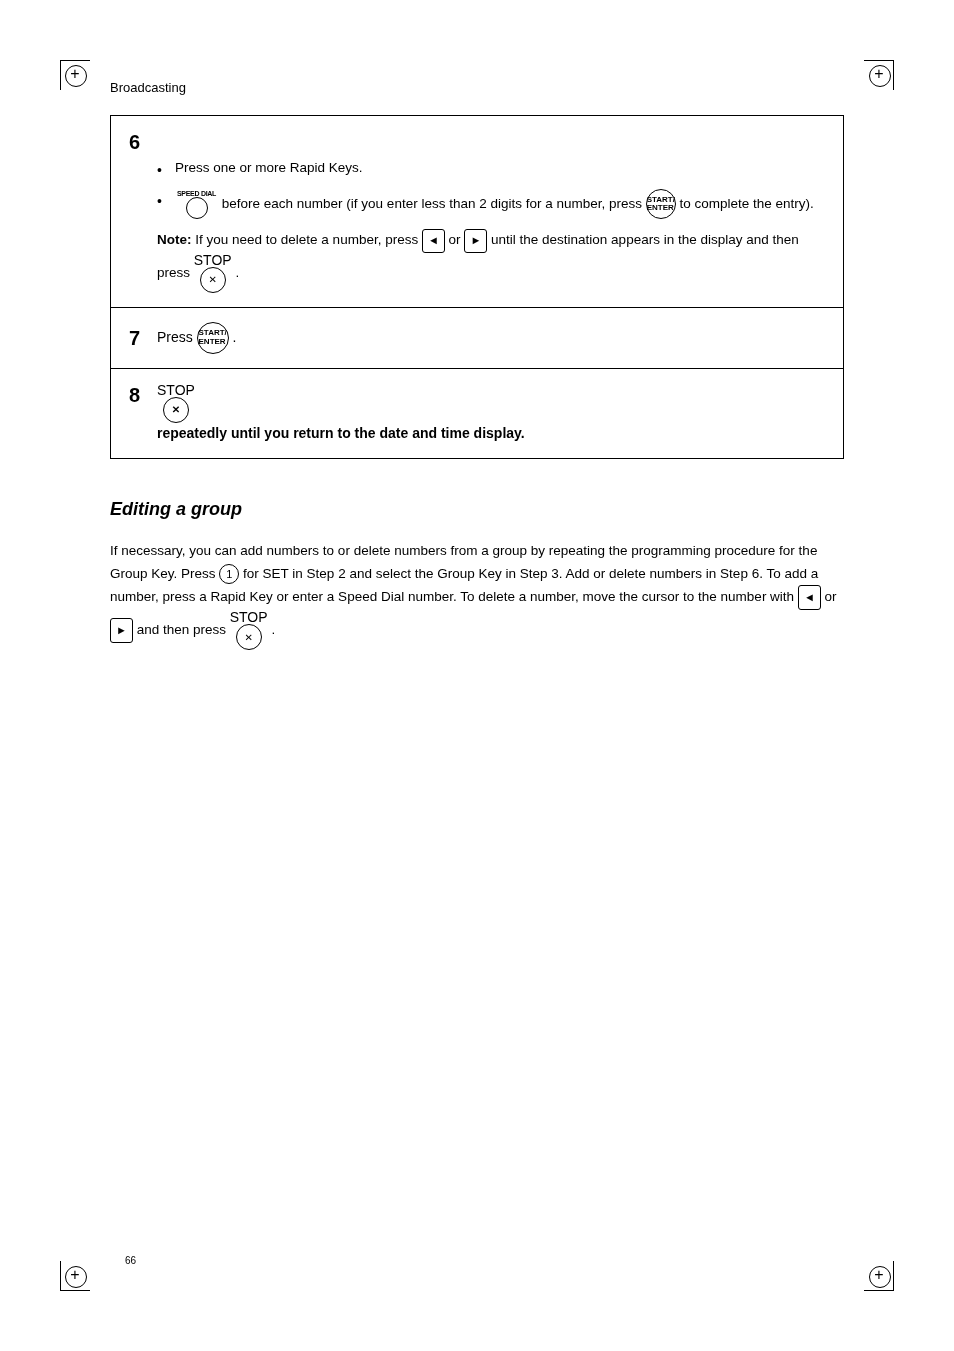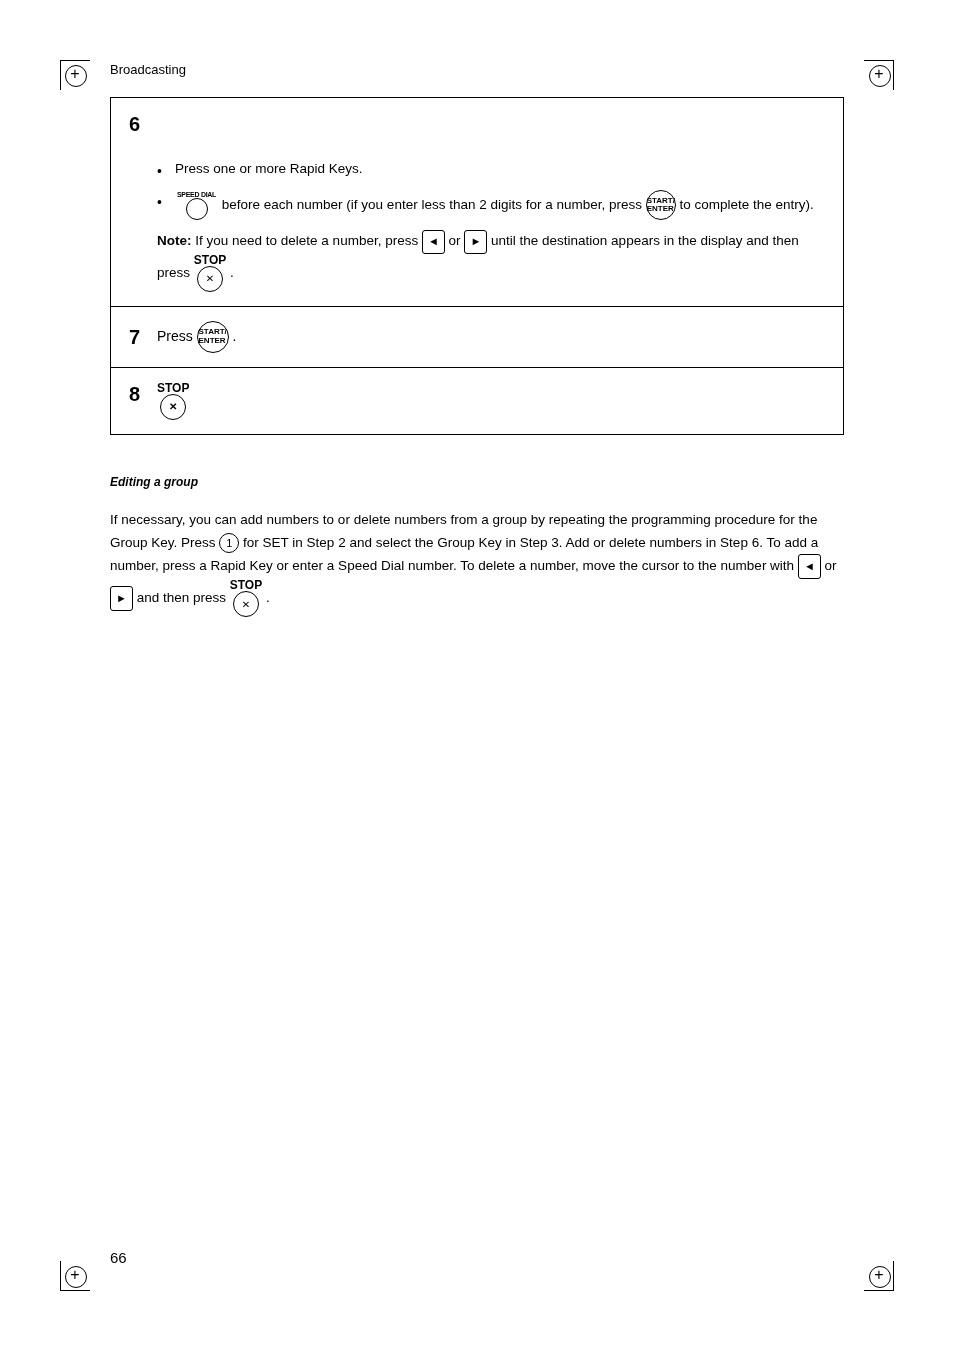--- a/index.html
+++ b/index.html
@@ -68,21 +68,21 @@
 
     .ch-tl { top: 65px; left: 65px; }
     .ch-tr { top: 65px; right: 65px; }
     .ch-bl { bottom: 65px; left: 65px; }
     .ch-br { bottom: 65px; right: 65px; }
 
     
     .page-content {
       position: absolute;
       top: 0; left: 0; right: 0; bottom: 0;
-      padding: 62px 110px 80px 110px;
+      padding: 80px 110px 80px 110px;
     }
 
     
     .section-label {
       font-size: 13px;
       color: #000;
       margin-bottom: 20px;
     }
 
     
@@ -105,21 +105,21 @@
       font-weight: bold;
       min-width: 22px;
       line-height: 1.2;
     }
     .step-title {
       font-size: 14px;
       font-weight: bold;
       line-height: 1.4;
     }
     .step-body {
-      margin-top: 23px;
+      margin-top: 4px;
       margin-left: 28px;
       font-size: 13.5px;
       line-height: 1.6;
     }
 
     
     .bullet-list {
       list-style: none;
       padding: 0;
       margin: 0;
@@ -161,22 +161,22 @@
       vertical-align: middle;
       text-align: left;
     }
     .btn-stop {
       display: inline-flex;
       flex-direction: column;
       align-items: center;
       vertical-align: middle;
     }
     .btn-stop-label {
-      font-size: 12px;
-      font-weight: bold;
+      font-size: 14px;
+      font-weight: normal;
       line-height: 1;
     }
     .btn-stop-circle {
       display: inline-flex;
       align-items: center;
       justify-content: center;
       border: 1.5px solid #000;
       border-radius: 50%;
       width: 26px;
       height: 26px;
@@ -218,37 +218,37 @@
       border-radius: 50%;
       width: 22px;
       height: 22px;
     }
 
     
     .editing-section {
       margin-top: 40px;
     }
     .editing-title {
-      font-size: 12px;
+      font-size: 18px;
       font-style: italic;
       font-weight: bold;
       margin-bottom: 14px;
     }
     .editing-body {
       font-size: 13.5px;
       line-height: 1.7;
       margin-top: 20px;
     }
 
     
     .page-number {
       position: absolute;
       bottom: 85px;
-      left: 110px;
-      font-size: 15px;
+      left: 125px;
+      font-size: 10px;
     }
 
     
     .num-circle {
       display: inline-flex;
       align-items: center;
       justify-content: center;
       border: 1.5px solid #000;
       border-radius: 50%;
       width: 20px;
@@ -339,20 +339,21 @@
     <div class="step-header" style="align-items:flex-start;">
       <span class="step-number">8</span>
       <span style="font-size:14px; font-weight:bold; line-height:1.5;">
         <span> </span>
         
         <span class="btn-stop" style="display:inline-flex; vertical-align:middle;">
           <span class="btn-stop-label">STOP</span>
           <span class="btn-stop-circle"></span>
         </span>
         <span><br></span>
+        <span>repeatedly until you return to the date and time display.</span>
       </span>
     </div>
   </div>
 
   <div class="editing-section">
     <div class="editing-title">Editing a group</div>
     <div class="editing-body">
       <span>If necessary, you can add numbers to or delete numbers from a group by repeating the programming procedure for the Group Key. Press</span>
       <span> </span>
       

